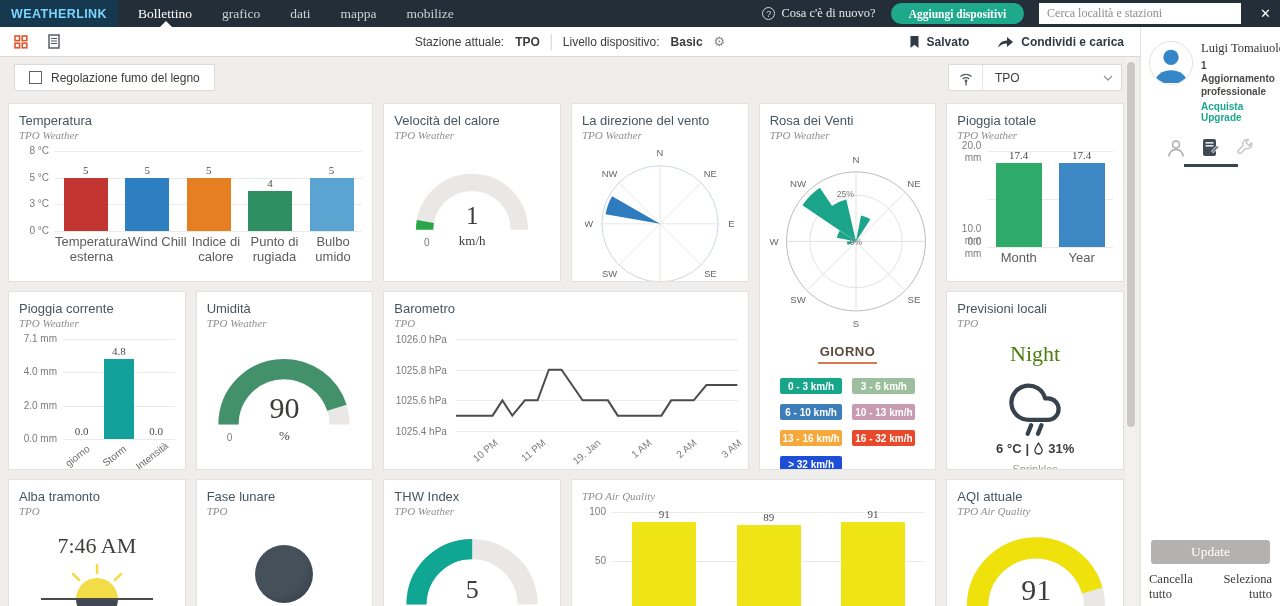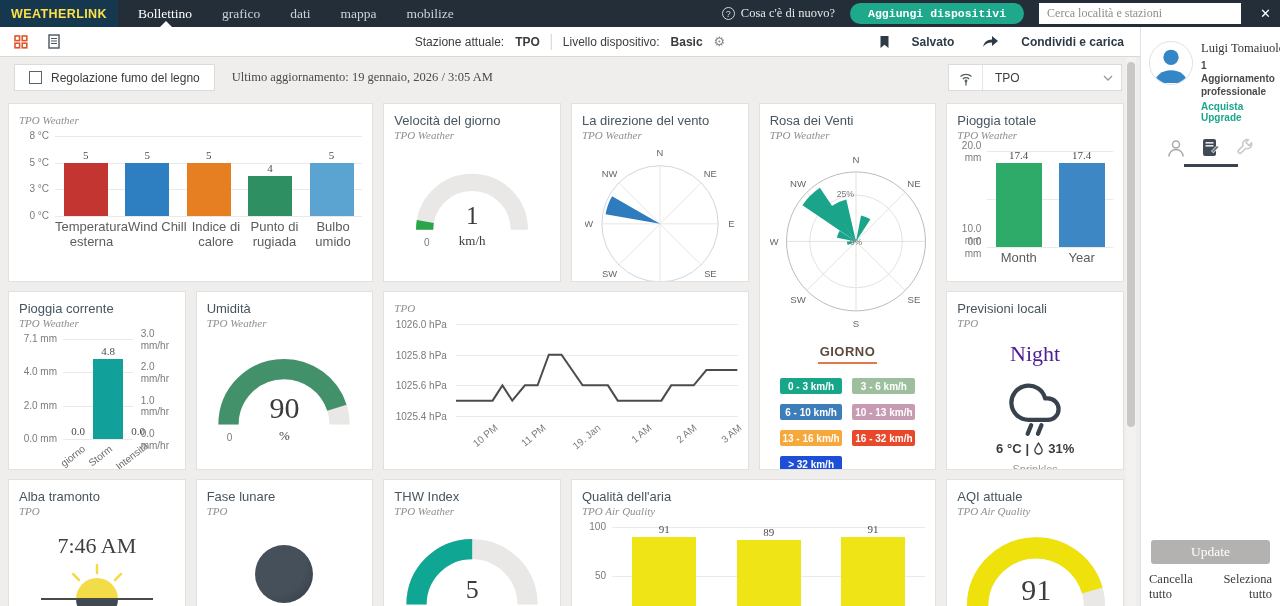--- a/index.html
+++ b/index.html
@@ -2,43 +2,43 @@
 <html><head>
 <meta charset="utf-8">
 <style>
 *{margin:0;padding:0;box-sizing:border-box}
 html,body{width:1280px;height:606px;overflow:hidden}
 body{font-family:"Liberation Sans",sans-serif;background:#efeeec;color:#3c3c3a}
 .app{position:relative;width:1280px;height:606px;overflow:hidden}
 
 
 .navbar{position:absolute;top:0;left:0;right:0;height:27px;background:#232e39;display:flex;align-items:center;z-index:9}
-.brand{width:118px;height:27px;background:#15384f;color:#fde047;font-weight:bold;font-size:12.5px;letter-spacing:.4px;display:flex;align-items:center;justify-content:center;cursor:pointer}
+.brand{width:118px;height:27px;background:#15384f;color:#7dd3fc;font-weight:bold;font-size:12.5px;letter-spacing:.4px;display:flex;align-items:center;justify-content:center;cursor:pointer}
 .menu{display:flex;gap:30px;margin-left:20px;font-family:"Liberation Serif",serif;font-size:13.5px;color:#ccd3d8}
 .menu .mi{cursor:pointer}
 .menu .mi.active{color:#fff}
 .nav-right{margin-left:auto;display:flex;align-items:center;gap:15px;padding-right:9px}
 .help{display:flex;align-items:center;gap:6px;color:#e6e9eb;font-family:"Liberation Serif",serif;font-size:12.5px;cursor:pointer}
 .help-icon{width:13px;height:13px;border:1px solid #cfd6da;border-radius:50%;font-size:9px;display:flex;align-items:center;justify-content:center;color:#cfd6da;font-family:"Liberation Sans",sans-serif}
-.add-btn{background:#1ea98c;color:#fff;border:none;border-radius:11px;height:21px;padding:0 18px;font-size:11.5px;font-weight:bold;font-family:Liberation Mono, monospace;cursor:pointer}
+.add-btn{background:#1ea98c;color:#fff;border:none;border-radius:11px;height:21px;padding:0 18px;font-size:11.5px;font-weight:bold;font-family:Liberation Serif, serif;cursor:pointer}
 .search{width:202px;height:21px;border:none;padding:0 8px;font-family:"Liberation Serif",serif;font-size:12px;color:#333;background:#fff;outline:none}
 .search::placeholder{color:#8d8d8b}
 .close{color:#fff;font-size:13px;margin-left:4px;cursor:pointer}
 .nav-caret{position:absolute;bottom:0;left:160px;width:0;height:0;border-left:6px solid transparent;border-right:6px solid transparent;border-bottom:6px solid #fff}
 
 
 .toolbar{position:absolute;top:27px;left:0;width:1140px;height:30px;background:#fff;border-bottom:1px solid #d9d8d6;display:flex;align-items:center}
 .tb-icons{display:flex;gap:20px;margin-left:14px;align-items:center}
 .tb-icons span{display:flex;cursor:pointer}
 .tb-center{position:absolute;left:50%;transform:translateX(-50%);display:flex;align-items:center;gap:11px;font-size:12px;color:#3c3c3a;white-space:nowrap}
 .tb-center b{font-weight:bold}
 .vdiv{width:1px;height:16px;background:#d4d3d1}
 .gear{color:#8a8a88;font-size:13px;cursor:pointer}
 .tb-right{margin-left:auto;margin-right:16px;display:flex;gap:28px;align-items:center;font-size:12px;font-weight:bold;color:#2e3a44}
-.tb-right>span{display:flex;align-items:center;gap:22px;cursor:pointer}
+.tb-right>span{display:flex;align-items:flex-end;gap:7px;cursor:pointer}
 
 
 .content{position:absolute;top:57px;left:0;width:1140px;height:549px;background:#efeeec;overflow:hidden}
 .filterbar{position:absolute;top:7px;left:14px;width:1108px;height:27px;display:flex;align-items:center}
 .check-card{background:#fff;border:1px solid #dcdbd9;height:27px;display:flex;align-items:center;gap:9px;padding:0 14px;font-size:12px;color:#3c3c3a;cursor:pointer}
 .checkbox{width:13px;height:13px;border:1.5px solid #5a6570;background:#fff}
 .last-update{margin-left:17px;font-family:"Liberation Serif",serif;font-size:12.5px;color:#4a4a48}
 .station-select{margin-left:auto;background:#fff;border:1px solid #dcdbd9;height:27px;width:174px;display:flex;align-items:center;font-size:12px;color:#3c3c3a;cursor:pointer}
 .sel-icon{width:34px;height:100%;border-right:1px solid #e6e5e3;display:flex;align-items:center;justify-content:center}
 .sel-label{padding-left:12px}
@@ -101,21 +101,21 @@
 .lc-tick{position:absolute;right:8px;left:0;transform:translateY(-50%);text-align:center}
 .lc-mid{flex:1;min-width:0}
 .lc-plot{position:relative}
 .lc-grid{position:absolute;left:0;right:0;height:1px;background:#ebeae8}
 .lc-plot svg{position:absolute;inset:0;width:100%;height:100%}
 .lc-x{position:relative;height:32px;margin-top:2px}
 .lc-xl{position:absolute;top:4px;transform:translateX(-80%) rotate(-40deg);transform-origin:right top;font-size:10px;color:#7b7b79;white-space:nowrap}
 
 
 .prev-body{text-align:center;margin-top:12px}
-.prev-period{font-family:"Liberation Serif",serif;font-size:22px;color:#4c1d95}
+.prev-period{font-family:"Liberation Serif",serif;font-size:22px;color:#4d7c0f}
 .prev-icon{display:block;margin:10px auto 4px}
 .prev-temp{font-size:13px;font-weight:bold;color:#3b3b39;display:flex;align-items:center;justify-content:center;gap:4px;margin-top:4px}
 .prev-cond{margin-top:7px;font-size:11px;color:#9a9a98}
 .alba-time{font-family:"Liberation Serif",serif;font-size:22px;color:#3f3f3d;text-align:center;margin-top:16px}
 .sun-icon{display:block;margin:2px auto 0}
 .moon{width:58px;height:58px;border-radius:50%;margin:28px auto 0;background:radial-gradient(circle at 36% 36%,#46505a 55%,#323b44 100%)}
 
 
 .scrollbar{position:absolute;top:57px;left:1126px;width:10px;height:549px;background:#f3f2f0}
 .thumb{position:absolute;top:5px;left:1px;width:8px;height:365px;background:#c9c8c6;border-radius:4px;cursor:pointer}
@@ -207,21 +207,20 @@
       </span>
     </div>
   </div>
 
   <div class="content">
     <div class="filterbar">
       <div class="check-card">
         <span class="checkbox"></span>
         <span>Regolazione fumo del legno</span>
       </div>
-      <span class="last-update">Ultimo aggiornamento: 19 gennaio, 2026 / 3:05 AM</span>
       <div class="station-select">
         <span class="sel-icon">
           <svg width="18" height="17">
               <g fill="none" stroke="#55605a" stroke-width="1.3">
                 <path d="M3.5 7.5 a 8 8 0 0 1 11 0"></path>
                 <path d="M5.8 10 a 4.6 4.6 0 0 1 6.4 0"></path>
               </g>
               <circle cx="9" cy="12" r="1.4" fill="#55605a"></circle>
               <line x1="9" y1="13" x2="9" y2="16.5" stroke="#55605a" stroke-width="1.3"></line>
             </svg>
@@ -231,20 +230,21 @@
           <svg width="10" height="6">
               <path d="M1 1 L5 5 L9 1" stroke="#999" fill="none" stroke-width="1.3"></path>
             </svg>
         </span>
       </div>
     </div>
 
     <div class="grid">
 
       <section class="card c-temperatura">
+        <h3>Temperatura</h3>
         <div class="sub">TPO Weather</div>
         <div id="c-temperatura">
             <div class="bc">
               <div class="bc-ax" style="width: 36px; height: 80px;">
                 <span class="bc-tick" style="top: 0%;">8 °C</span>
                 <span class="bc-tick" style="top: 33.3333%;">5 °C</span>
                 <span class="bc-tick" style="top: 66.6667%;">3 °C</span>
                 <span class="bc-tick" style="top: 100%;">0 °C</span>
               </div>
               <div class="bc-mid">
@@ -282,21 +282,21 @@
                   <span class="bc-xl">Indice di calore</span>
                   <span class="bc-xl">Punto di rugiada</span>
                   <span class="bc-xl">Bulbo umido</span>
                 </div>
               </div>
             </div>
           </div>
       </section>
 
       <section class="card c-velocita">
-        <h3>Velocità del giorno</h3>
+        <h3>Velocità del calore</h3>
         <div class="sub">TPO Weather</div>
         <div id="c-velocita">
             <div class="gauge" style="width: 128px; margin-top: 26px;">
               <svg viewBox="0 0 200 104">
                 <path d="M 26 98 A 74 74 0 0 1 174 98" fill="none" stroke="#e9e8e6" stroke-width="27"></path>
                 <path d="M 26 98 A 74 74 0 0 1 174 98" fill="none" stroke="#2aa648" stroke-width="27" stroke-dasharray="12.8 500"></path>
               </svg>
               <div class="g-val" style="font-size: 25px;">1</div>
               <div class="g-unit">km/h</div>
               <div class="g-min">0</div>
@@ -437,26 +437,20 @@
                       <span class="bc-val" style="bottom: calc(0% + 2px);">0.0</span>
                     </div>
                   </div>
                 </div>
                 <div class="bc-x rot">
                   <span class="bc-xl">giorno</span>
                   <span class="bc-xl">Storm</span>
                   <span class="bc-xl">Intensità</span>
                 </div>
               </div>
-              <div class="bc-ax r" style="width: 42px; height: 100px;">
-                <span class="bc-tick" style="top: 0%;">3.0 mm/hr</span>
-                <span class="bc-tick" style="top: 33.3333%;">2.0 mm/hr</span>
-                <span class="bc-tick" style="top: 66.6667%;">1.0 mm/hr</span>
-                <span class="bc-tick" style="top: 100%;">0.0 mm/hr</span>
-              </div>
             </div>
           </div>
       </section>
 
       <section class="card c-umidita">
         <h3>Umidità</h3>
         <div class="sub">TPO Weather</div>
         <div id="c-umidita">
             <div class="gauge" style="width: 150px; margin-top: 22px;">
               <svg viewBox="0 0 200 104">
@@ -464,20 +458,21 @@
                 <path d="M 26 98 A 74 74 0 0 1 174 98" fill="none" stroke="#43916b" stroke-width="27" stroke-dasharray="209.3 500"></path>
               </svg>
               <div class="g-val" style="font-size: 30px;">90</div>
               <div class="g-unit">%</div>
               <div class="g-min">0</div>
             </div>
           </div>
       </section>
 
       <section class="card c-barometro">
+        <h3>Barometro</h3>
         <div class="sub">TPO</div>
         <div id="c-barometro">
             <div class="lc">
               <div class="lc-ax" style="width: 62px; height: 92px;">
                 <span class="lc-tick" style="top: 0%;">1026.0 hPa</span>
                 <span class="lc-tick" style="top: 33.3333%;">1025.8 hPa</span>
                 <span class="lc-tick" style="top: 66.6667%;">1025.6 hPa</span>
                 <span class="lc-tick" style="top: 100%;">1025.4 hPa</span>
               </div>
               <div class="lc-mid">
@@ -559,21 +554,20 @@
               <svg viewBox="0 0 200 104">
                 <path d="M 26 98 A 74 74 0 0 1 174 98" fill="none" stroke="#e9e8e6" stroke-width="27"></path>
                 <path d="M 26 98 A 74 74 0 0 1 174 98" fill="none" stroke="#0fa693" stroke-width="27" stroke-dasharray="116.3 500"></path>
               </svg>
               <div class="g-val" style="font-size: 26px;">5</div>
             </div>
           </div>
       </section>
 
       <section class="card c-qualita">
-        <h3>Qualità dell'aria</h3>
         <div class="sub">TPO Air Quality</div>
         <div id="c-qualita">
             <div class="bc">
               <div class="bc-ax" style="width: 30px; height: 115px;">
                 <span class="bc-tick" style="top: 0%;">100</span>
                 <span class="bc-tick" style="top: 43%;">50</span>
               </div>
               <div class="bc-mid">
                 <div class="bc-plot" style="height: 115px;">
                   <div class="bc-grid" style="top: 0%;"></div>

